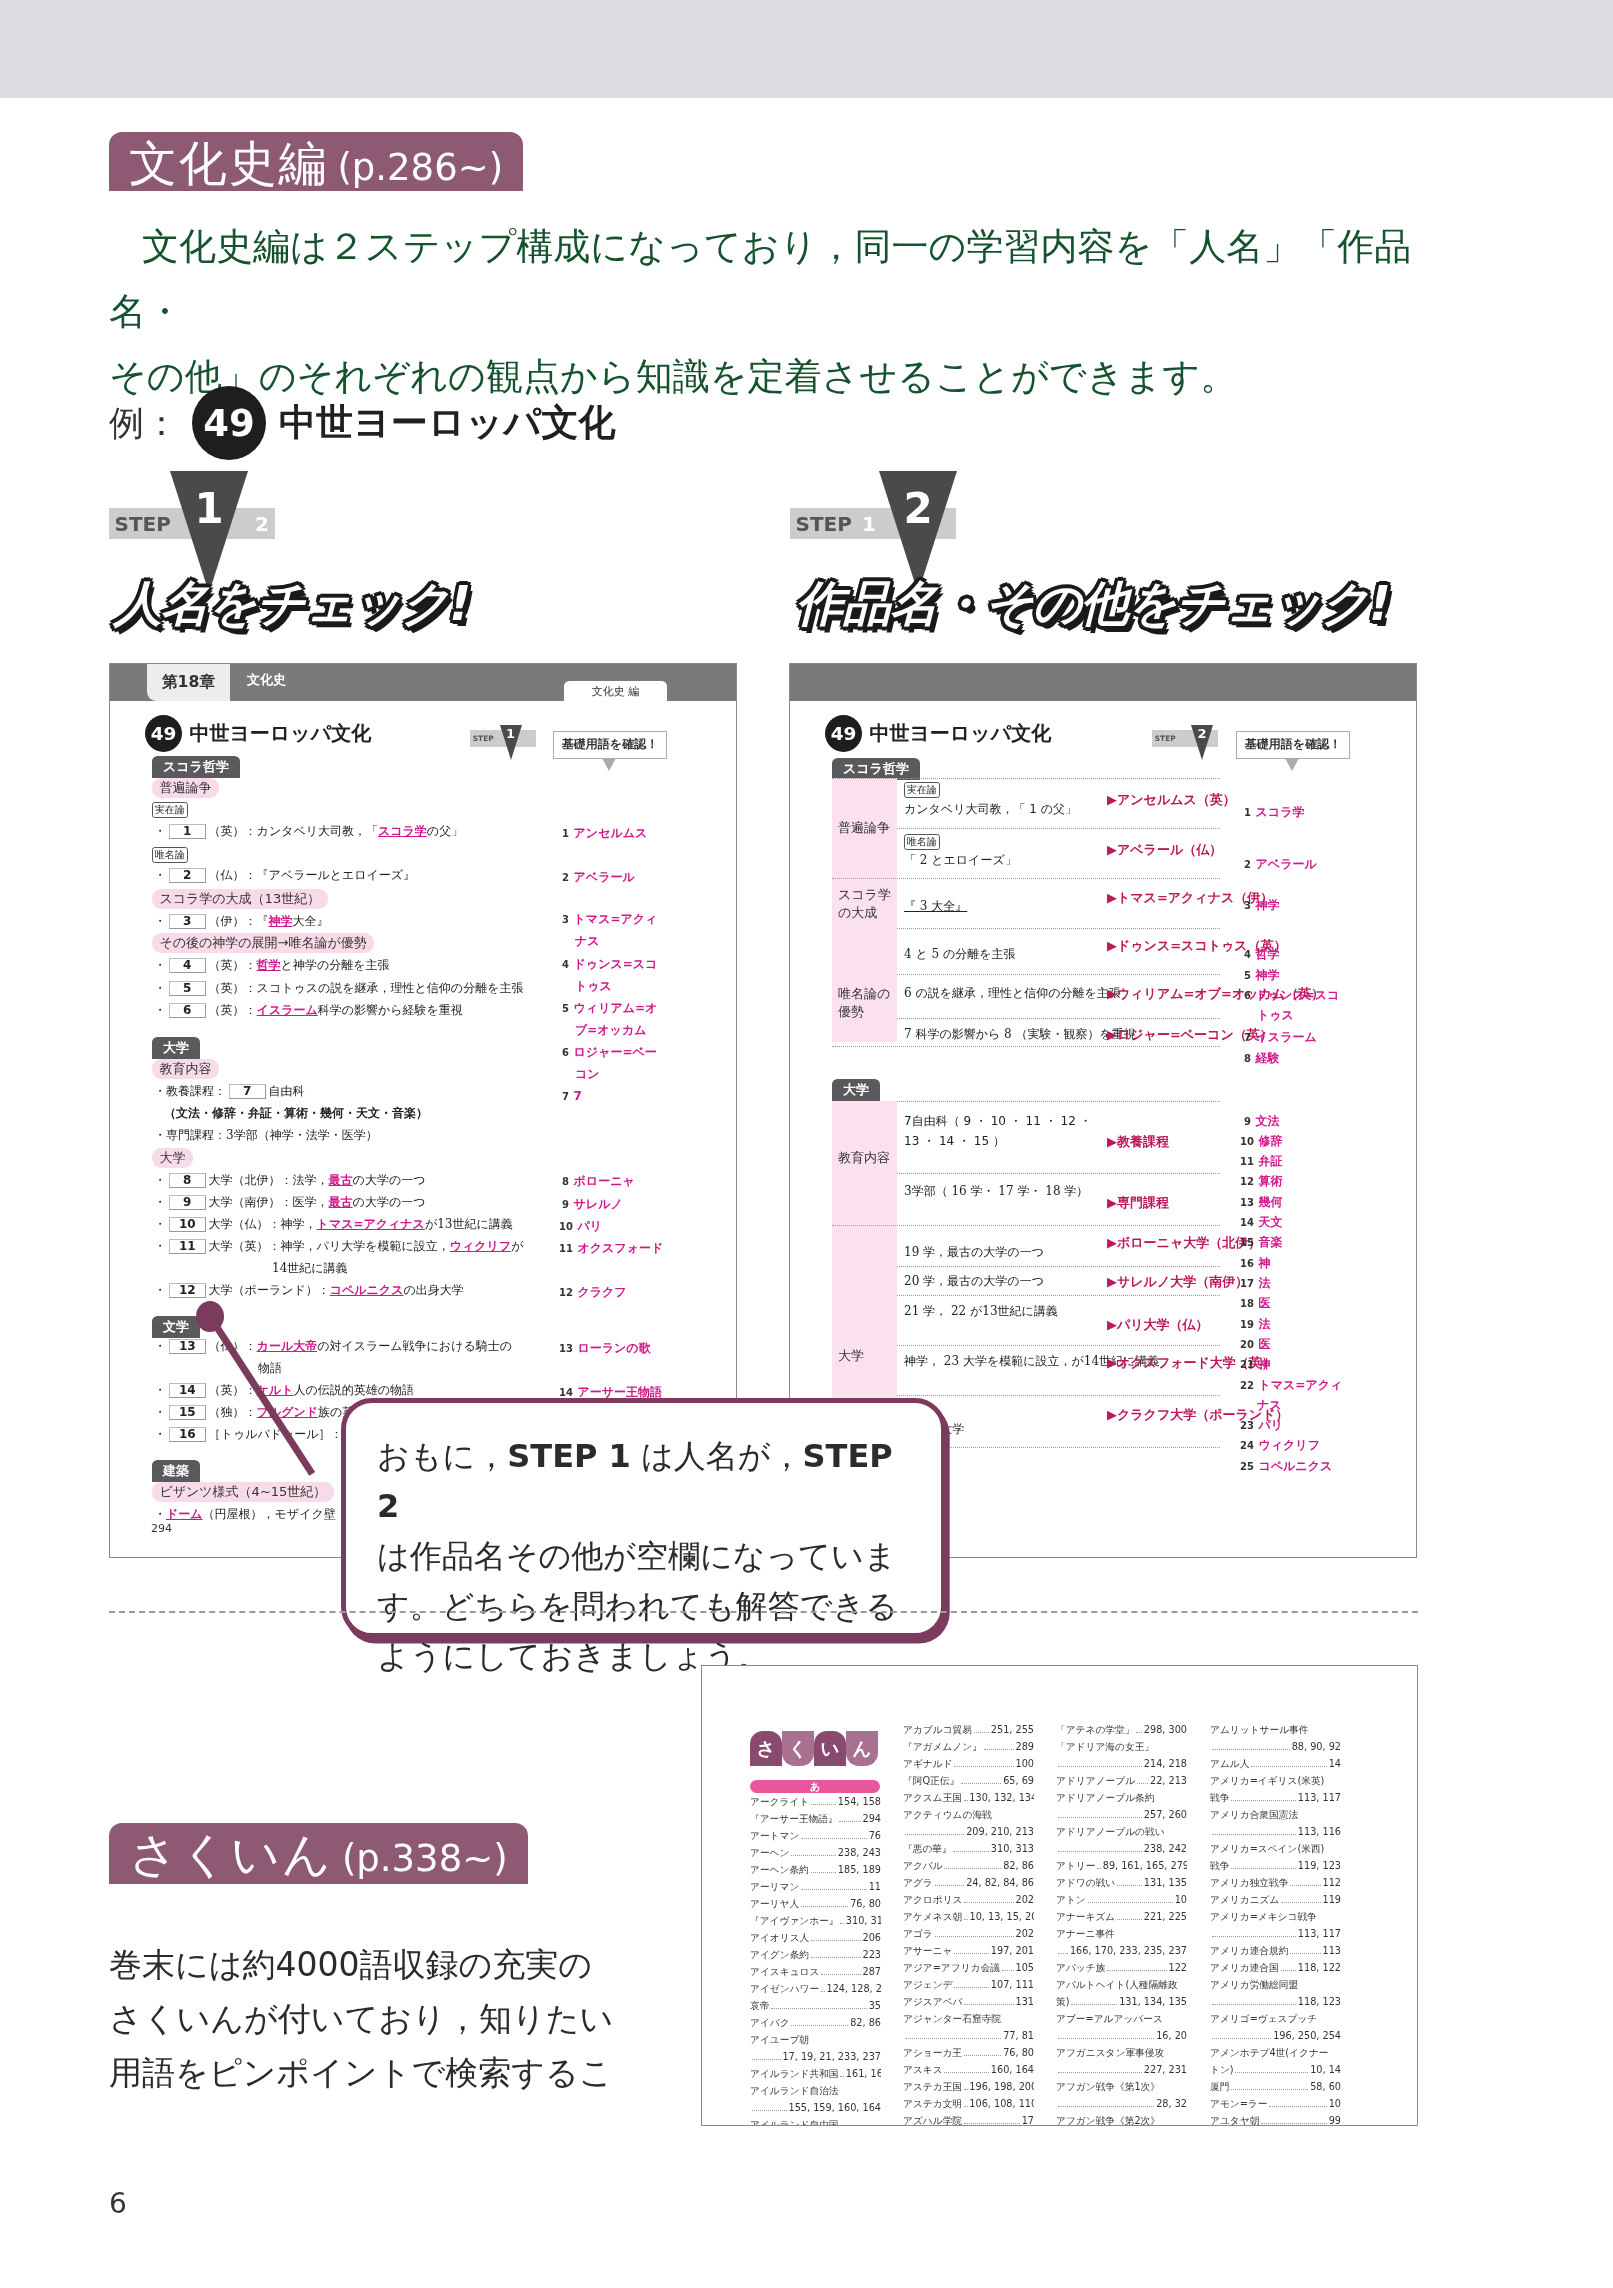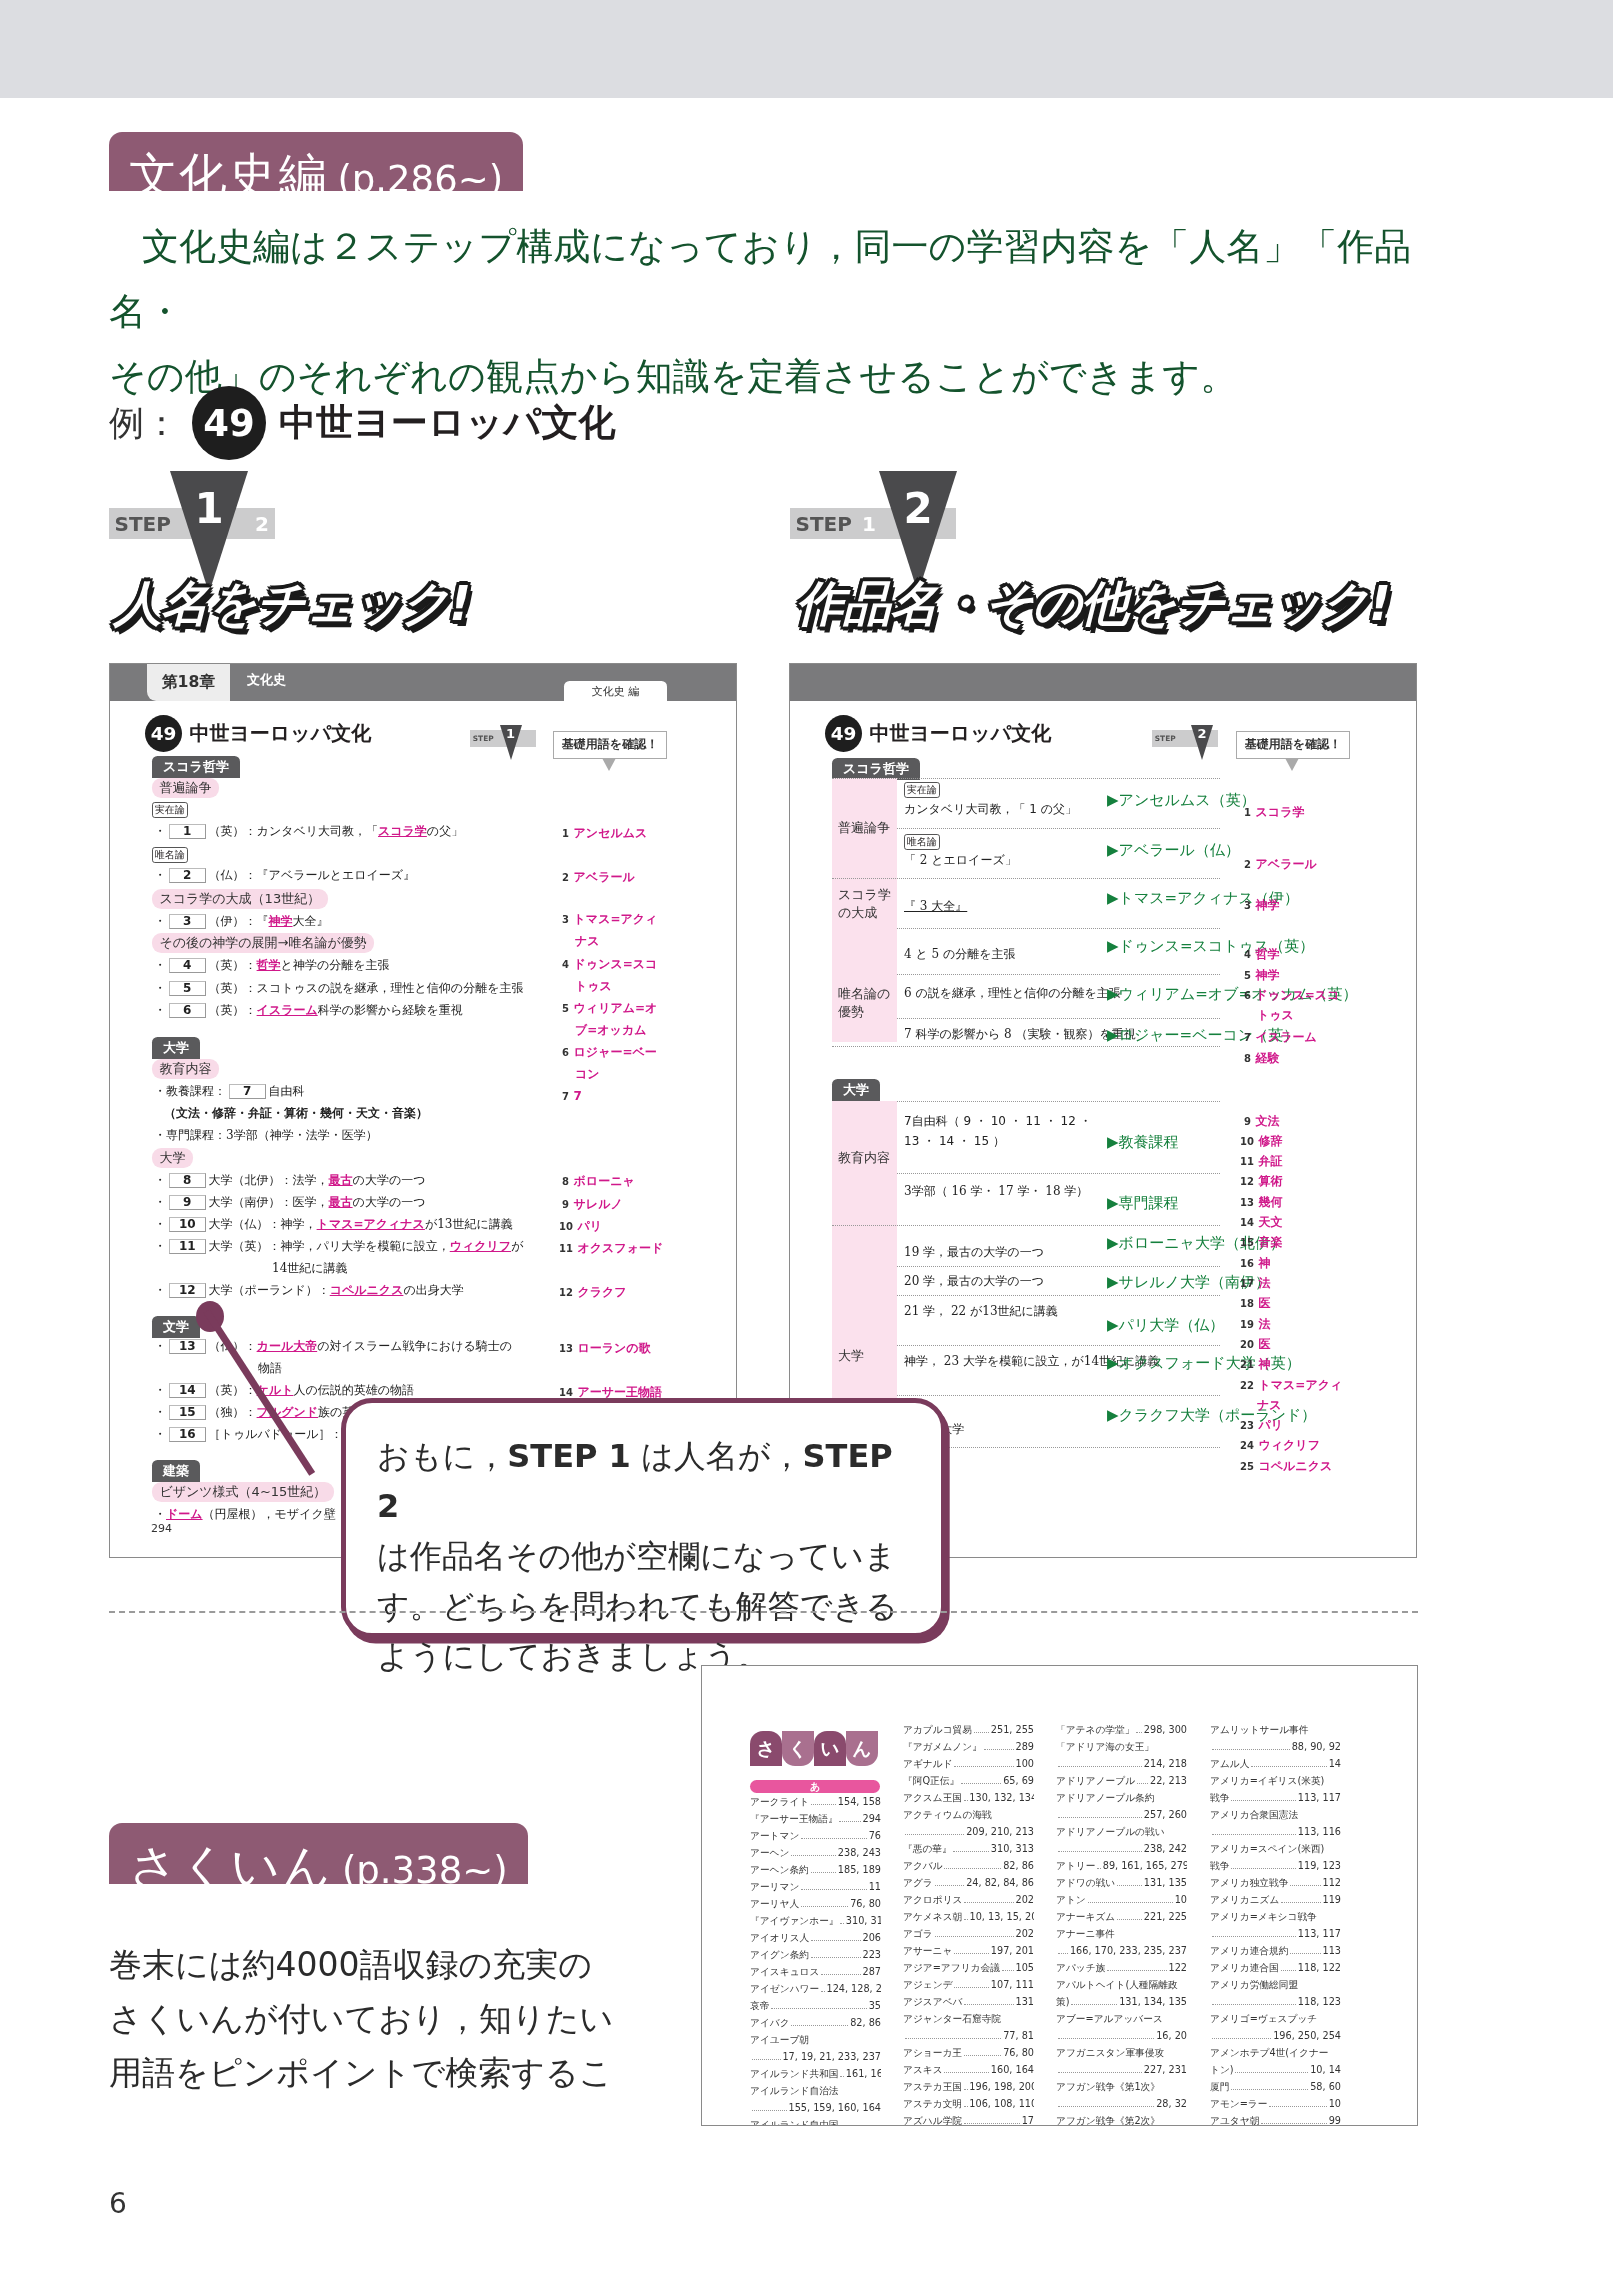--- a/index.html
+++ b/index.html
@@ -1,21 +1,21 @@
 <!DOCTYPE html>
 <html style="font-size:14.8px"><head>
 <meta charset="utf-8">
 <style>
   * { box-sizing: border-box; margin: 0; padding: 0; }
   html, body { width: 1613px; height: 2289px; background: #fff; overflow: hidden; }
   body { position: relative; font-family: "DejaVu Sans", "Liberation Sans", sans-serif; color: #231f20; }
 
   .top-band { position: absolute; left: 0; top: 0; width: 1613px; height: 98px; background: #dcdde1; }
 
-  .section-tab { position: absolute; background: #8e5a73; color: #fff; border-radius: 13px 13px 0 0; display: flex; align-items: baseline; padding: 12px 20px; }
+  .section-tab { position: absolute; background: #8e5a73; color: #fff; border-radius: 13px 13px 0 0; display: flex; align-items: baseline; padding: 0 20px; }
   .section-tab .big { font-size: 48px; letter-spacing: 1.8px; }
   .section-tab .small { font-size: 37px; margin-left: 9.2px; }
 
   .intro { position: absolute; left: 109px; top: 214px; width: 1329px; font-size: 37px; line-height: 65px; color: #14532d; }
 
   .example { position: absolute; left: 109px; top: 386px; display: flex; align-items: center; font-size: 35px; }
   .example .label { color: #333; margin-right: 13px; }
   .num-circle { width: 74px; height: 74px; border-radius: 50%; background: #1e1e1e; color: #fff; font-weight: bold; font-size: 37px; display: flex; align-items: center; justify-content: center; margin-right: 13px; }
   .example .title { font-weight: bold; font-size: 37px; }
 
@@ -53,21 +53,21 @@
   .line { position: absolute; font-size: 12px; white-space: nowrap; font-family: "DejaVu Serif", serif; color: #222; }
   .blank { display: inline-block; border: 1.8px solid #bbb; border-right-color: #999; border-bottom-color: #999; min-width: 37px; height: 15.7px; line-height: 12px; text-align: center; font-family: "DejaVu Sans", sans-serif; font-weight: bold; font-size: 12px; margin: 0 2.8px; vertical-align: middle; }
   .mg { color: #d0188a; text-decoration: underline; font-weight: bold; }
   .ans { position: absolute; font-size: 12px; color: #d0188a; font-weight: bold; white-space: nowrap; }
   .ans .n { color: #333; font-size: 10px; margin-right: 4.6px; }
   .pg { position: absolute; font-size: 11px; color: #333; }
 
   .step2-table-row { position: absolute; border-bottom: 0.9px dotted #999; }
   .pink-col { position: absolute; background: #fbe1ed; }
   .cell-label { position: absolute; font-size: 13px; color: #333; }
-  .arrow-ans { position: absolute; font-size: 15px; font-weight: normal; color: #15803d; white-space: nowrap; }
+  .arrow-ans { position: absolute; font-size: 13px; font-weight: bold; color: #be185d; white-space: nowrap; }
 
   .callout { position: absolute; left: 341px; top: 1398px; width: 605px; height: 240px; background: #fff; border: 5.5px solid #7a3b5c; border-radius: 31px; box-shadow: 3.7px 5.5px 0 #7a3b5c; padding: 28px 31px; font-size: 32px; line-height: 50px; color: #2b2b2b; }
   .callout b { font-weight: bold; }
   .pointer-line { position: absolute; left: 203px; top: 1311px; width: 7.4px; height: 194px; background: #7a3b5c; transform-origin: top center; transform: rotate(-33deg); }
   .pointer-dot { position: absolute; left: 196px; top: 1301px; width: 28px; height: 31px; border-radius: 50%; background: #7a3b5c; }
 
   .dash-divider { position: absolute; left: 109px; top: 1611px; width: 1309px; border-top: 2.8px dashed #9a9a9a; }
 
   .sakuin-panel { position: absolute; left: 701px; top: 1665px; width: 717px; height: 461px; border: 1.8px solid #8a8a8a; background: #fff; overflow: hidden; }
   .sakuin-logo { position: absolute; left: 48px; top: 65px; display: flex; }

